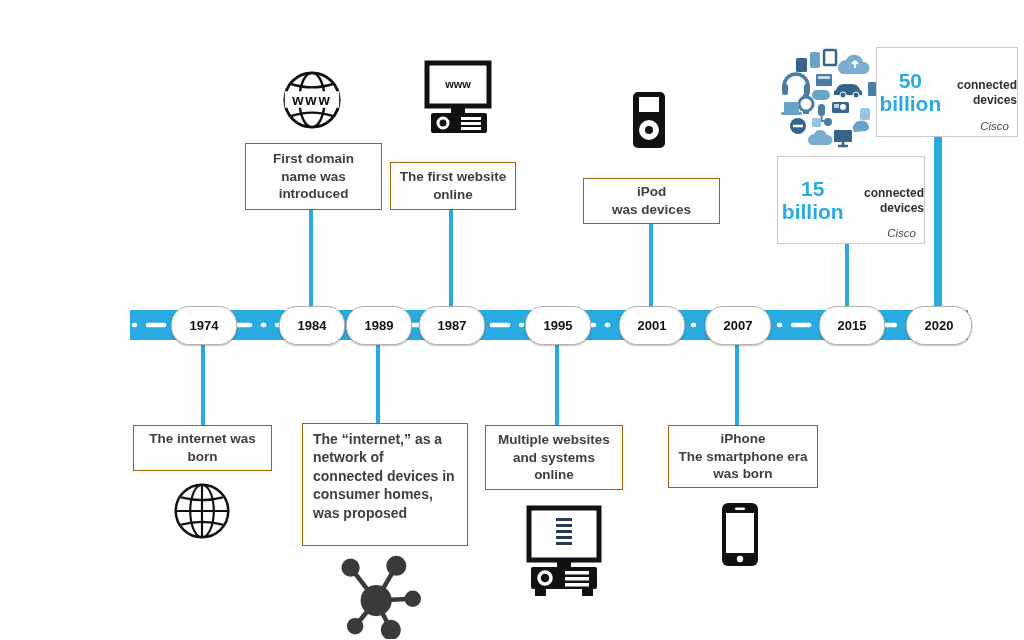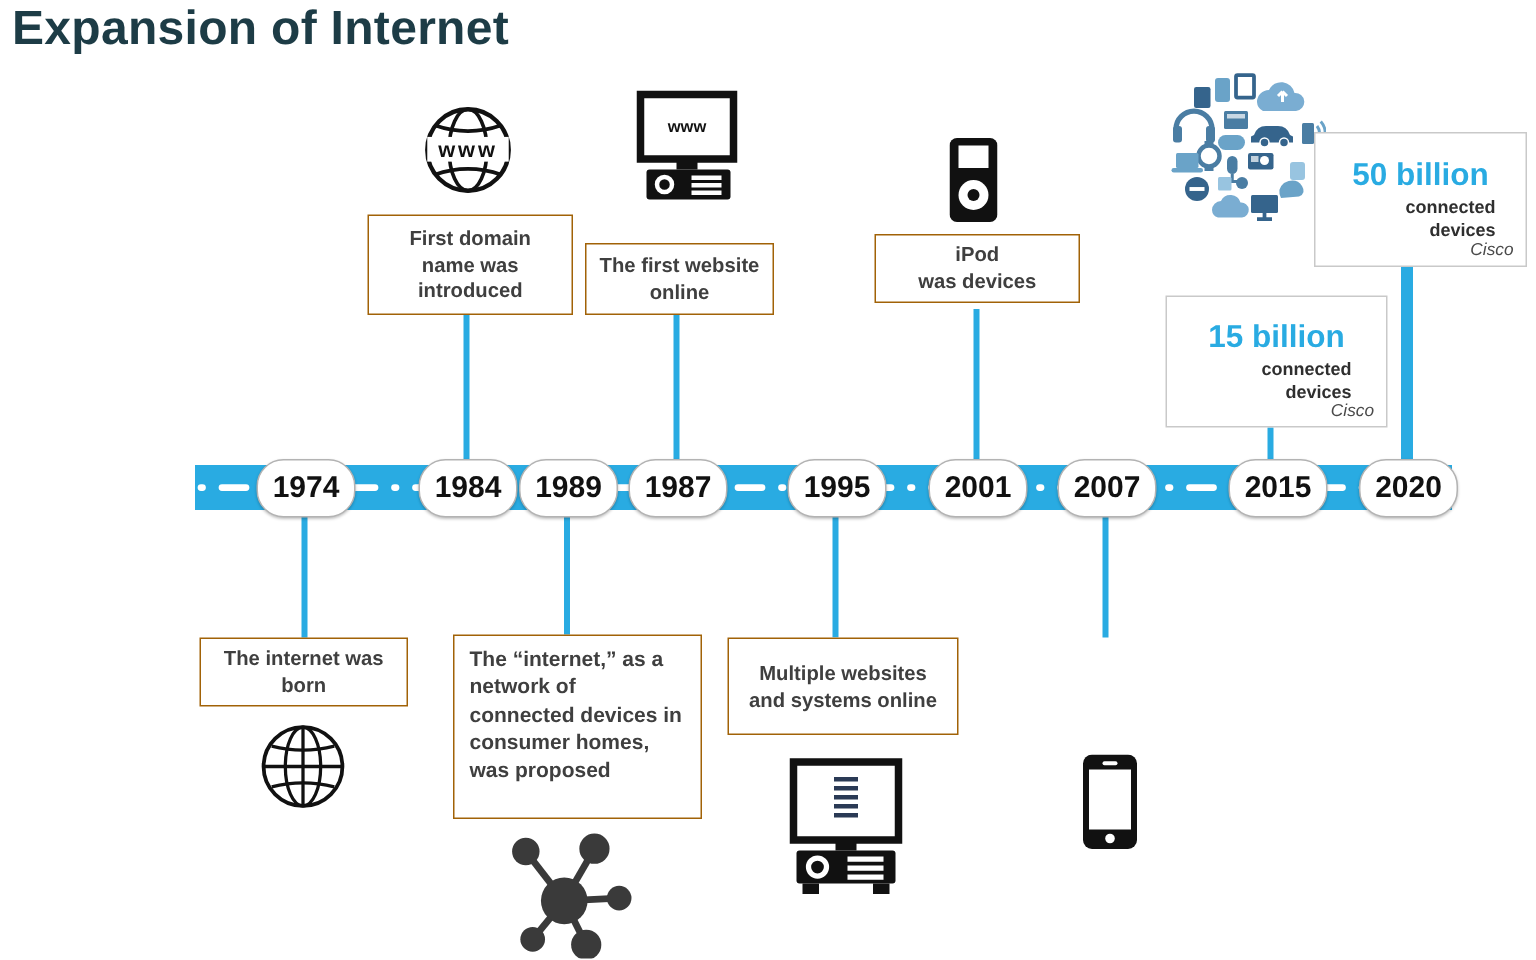--- a/index.html
+++ b/index.html
@@ -5,43 +5,42 @@
   html,body{margin:0;padding:0;background:#fff;}
   .stage{position:relative;width:1024px;height:640px;background:#ffffff;overflow:hidden;
          font-family:"Liberation Sans", sans-serif;}
   .title{position:absolute;left:8px;top:0px;font-size:32px;font-weight:700;
          color:#1d3c46;letter-spacing:.2px;}
   
   .band{position:absolute;left:130px;top:310px;width:838px;height:30px;background:#29ABE2;}
   .vline{position:absolute;width:4px;background:#29ABE2;}
   .year-pill{position:absolute;top:306px;width:64px;height:37px;background:#fff;
              border:1px solid #b3b3b3;border-radius:18px;display:flex;align-items:center;
-             justify-content:center;font-weight:700;font-size:20px;color:#111;
+             justify-content:center;font-weight:700;font-size:13px;color:#111;
              box-shadow:0 1px 2px rgba(0,0,0,.25);text-align:center;}
   
   .box{position:absolute;background:#fff;border:1px solid #a16207;color:#3f3f3f;
        font-weight:700;font-size:13.5px;line-height:1.32;display:flex;flex-direction:column;
        align-items:center;justify-content:center;text-align:center;padding:4px 8px;
        box-sizing:border-box;}
   .box.left{align-items:flex-start;justify-content:flex-start;text-align:left;
             padding:6px 12px 6px 10px;font-size:14px;}
   .billion-box{position:absolute;background:#fff;border:1px solid #c9c9c9;box-sizing:border-box;
-               display:flex;flex-direction:column;align-items:center;justify-content:center;
-               text-align:center;margin-top:41px;}
+               display:flex;flex-direction:row;align-items:center;justify-content:center;
+               text-align:center;}
   .billion-value{color:#29ABE2;font-weight:700;font-size:21px;line-height:1.1;}
   .billion-label{color:#2f2f2f;font-weight:700;font-size:12px;line-height:1.25;width:100px;margin-top:2px;text-align:right;}
   .cisco{position:absolute;right:8px;bottom:4px;font-style:italic;font-size:11.5px;color:#4a4a4a;}
   .icon{position:absolute;}
 </style>
 </head>
 <body>
 
 <div class="stage">
 
-  <div class="title">Expansion of Internet</div>
 
   <div class="vline" style="left:309px;top:209px;height:101px;"></div>
   <div class="vline" style="left:449px;top:209px;height:101px;"></div>
   <div class="vline" style="left:649px;top:206px;height:104px;"></div>
   <div class="vline" style="left:845px;top:243px;height:67px;"></div>
   <div class="vline" style="left:934px;top:136px;height:174px;width:8px;"></div>
   <div class="vline" style="left:201px;top:340px;height:86px;"></div>
   <div class="vline" style="left:376px;top:340px;height:84px;"></div>
   <div class="vline" style="left:555px;top:340px;height:85px;"></div>
   <div class="vline" style="left:735px;top:340px;height:85px;"></div>
@@ -170,21 +169,21 @@
   </span>
 
   <div class="box" style="left:245px;top:143px;width:137px;height:67px;">
     <span>First domain name was introduced</span>
   </div>
 
   <div class="box" style="left:390px;top:162px;width:126px;height:48px;">
     <span>The first website online</span>
   </div>
 
-  <div class="box" style="left:583px;top:156px;width:137px;height:46px;align-items:center;">
+  <div class="box" style="left:583px;top:178px;width:137px;height:46px;align-items:center;">
     <span>iPod</span>
     <span>was devices</span>
   </div>
 
   <div class="billion-box" style="left:777px;top:156px;width:148px;height:88px;">
     <span class="billion-value">15 billion</span>
     <span class="billion-label">connected devices</span>
     <span class="cisco">Cisco</span>
   </div>
 
@@ -195,24 +194,28 @@
   </div>
 
   <div class="box" style="left:133px;top:425px;width:139px;height:46px;">
     <span>The internet was born</span>
   </div>
 
   <div class="box left" style="left:302px;top:423px;width:166px;height:123px;">
     <span>The “internet,” as a network of connected devices in consumer homes, was proposed</span>
   </div>
 
-  <div class="box" style="left:485px;top:425px;width:154px;height:65px;">
+  <div class="box" style="left:485px;top:425px;width:138px;height:65px;">
     <span>Multiple websites and systems online</span>
   </div>
 
+  <div class="box" style="left:668px;top:425px;width:150px;height:63px;">
+    <span>iPhone</span>
+    <span>The smartphone era was born</span>
+  </div>
 
   <span class="icon" style="left:173px;top:482px;">
     <svg width="58" height="58" viewBox="0 0 64 64">
       <circle cx="32" cy="32" r="29" fill="none" stroke="#111" stroke-width="2.8"></circle>
       <ellipse cx="32" cy="32" rx="13" ry="29" fill="none" stroke="#111" stroke-width="2.4"></ellipse>
       <line x1="32" y1="3" x2="32" y2="61" stroke="#111" stroke-width="2.4"></line>
       <line x1="3" y1="32" x2="61" y2="32" stroke="#111" stroke-width="2.4"></line>
       <path d="M9 17 Q32 23 55 17" fill="none" stroke="#111" stroke-width="2.4"></path>
       <path d="M9 47 Q32 41 55 47" fill="none" stroke="#111" stroke-width="2.4"></path>
     </svg>

